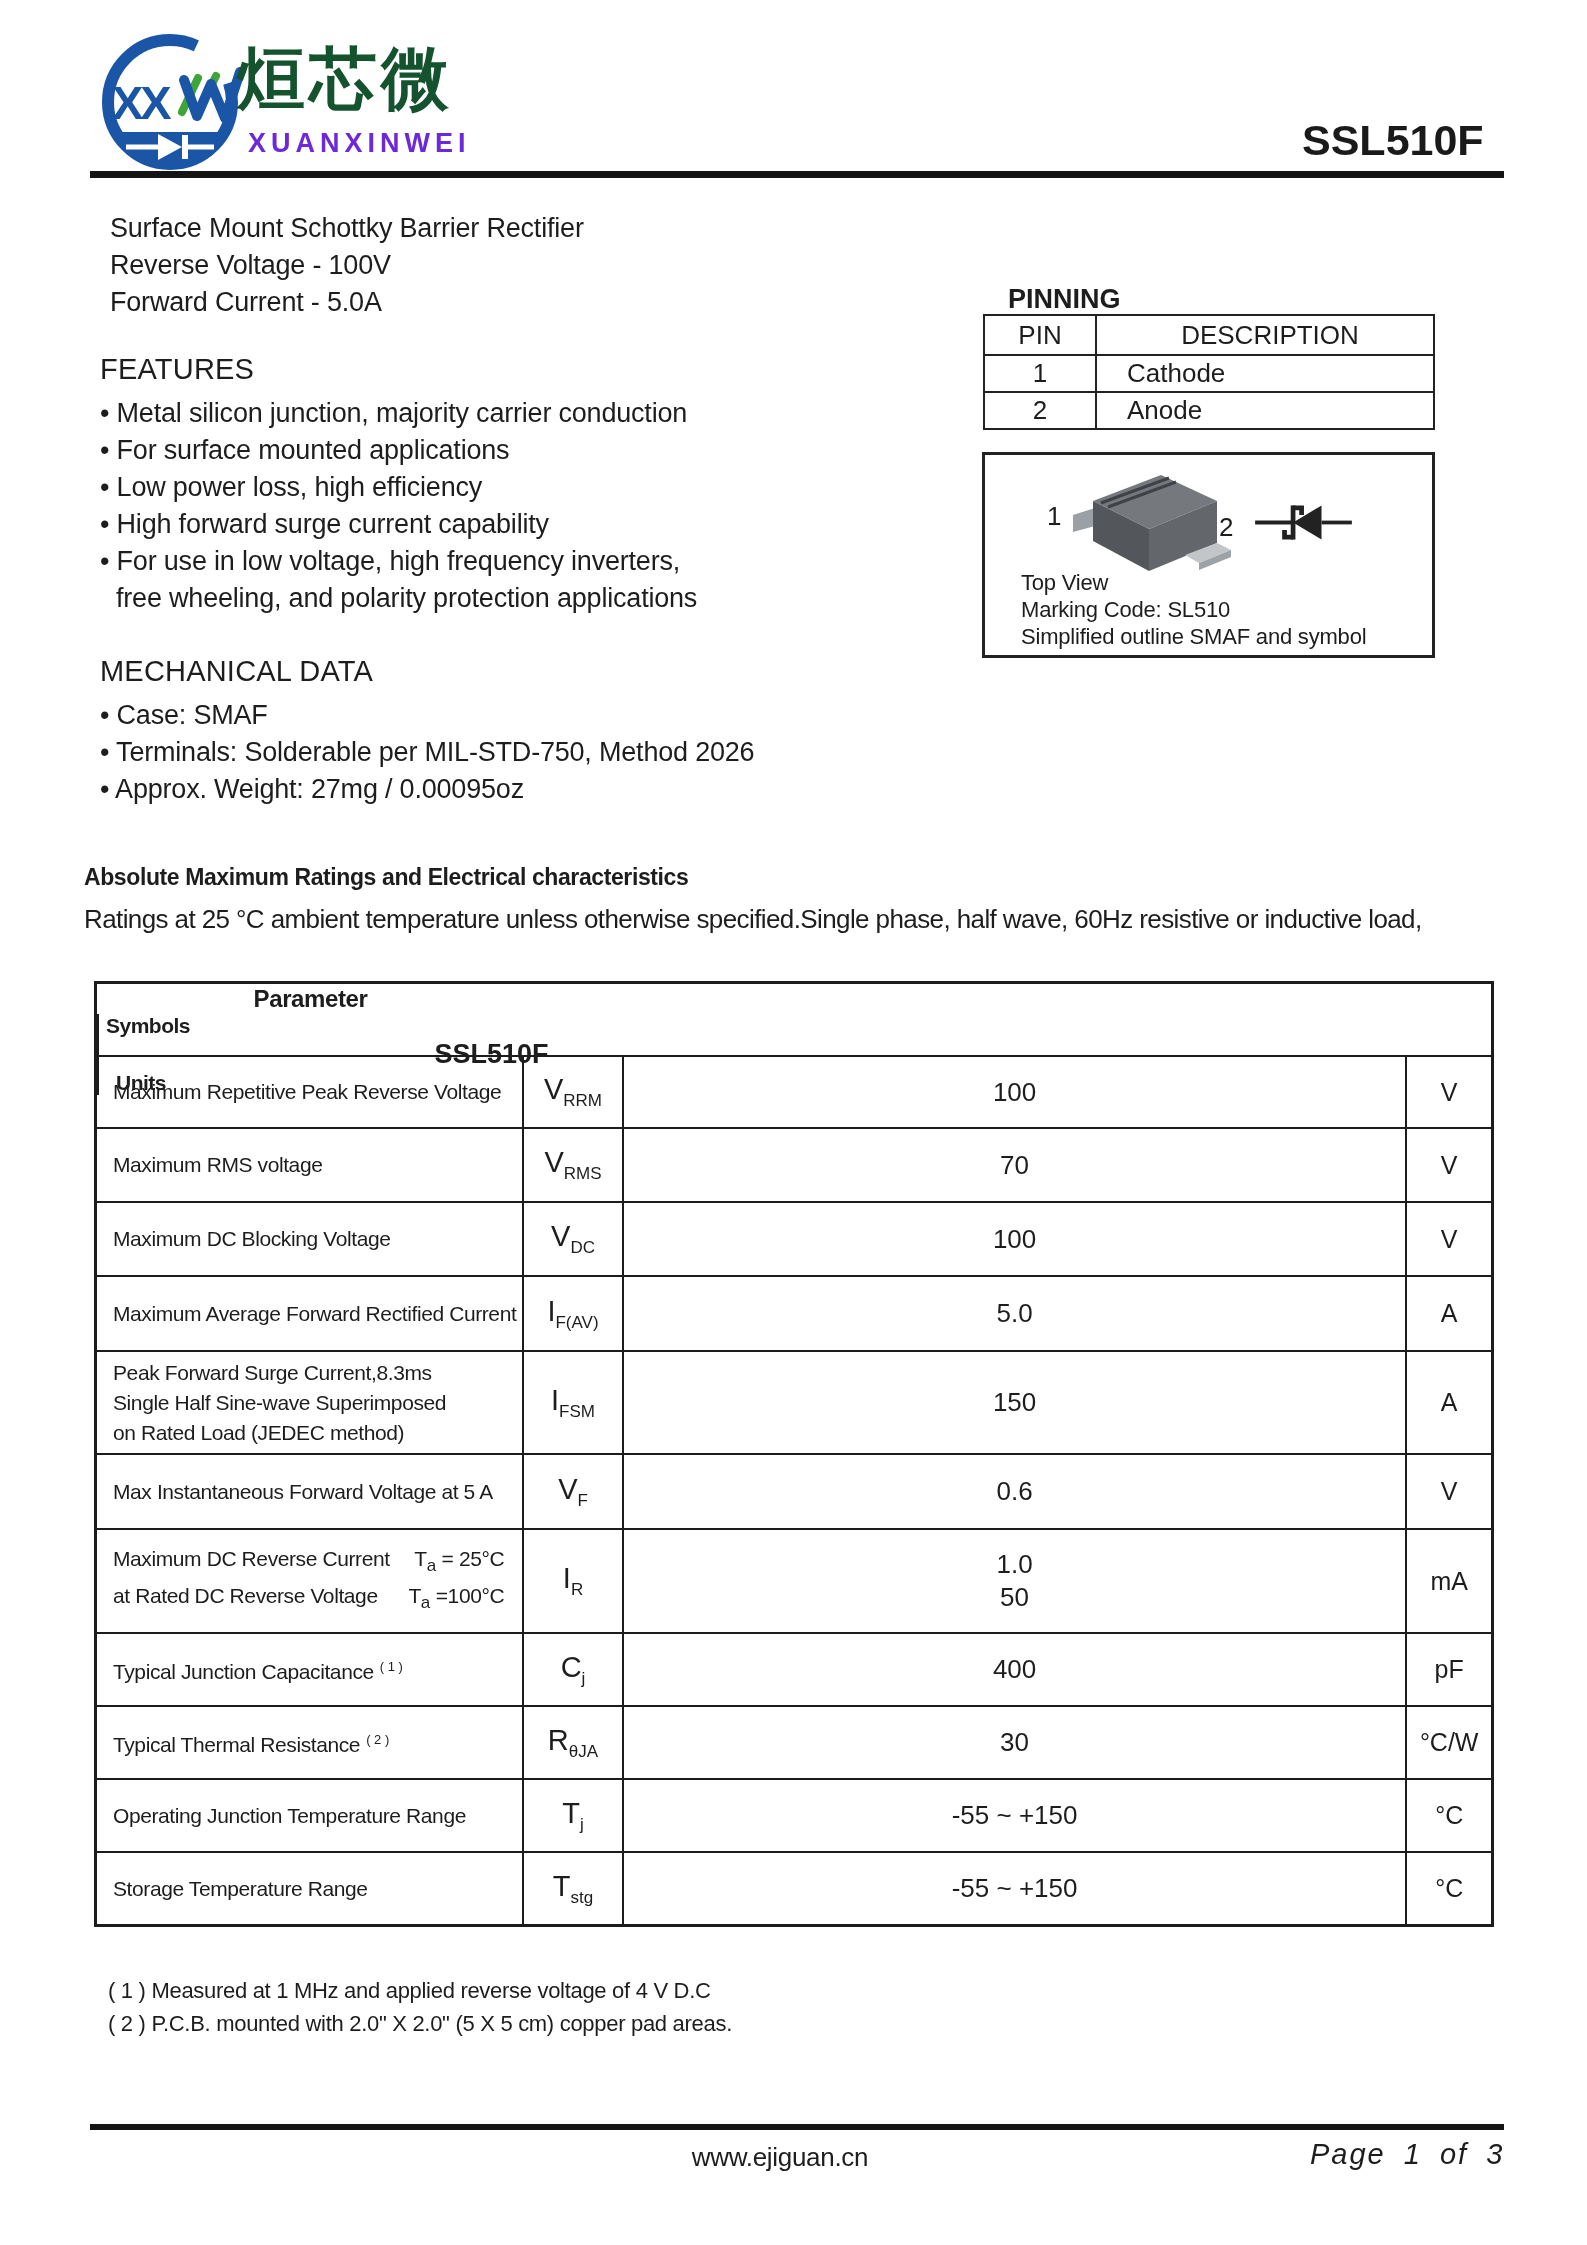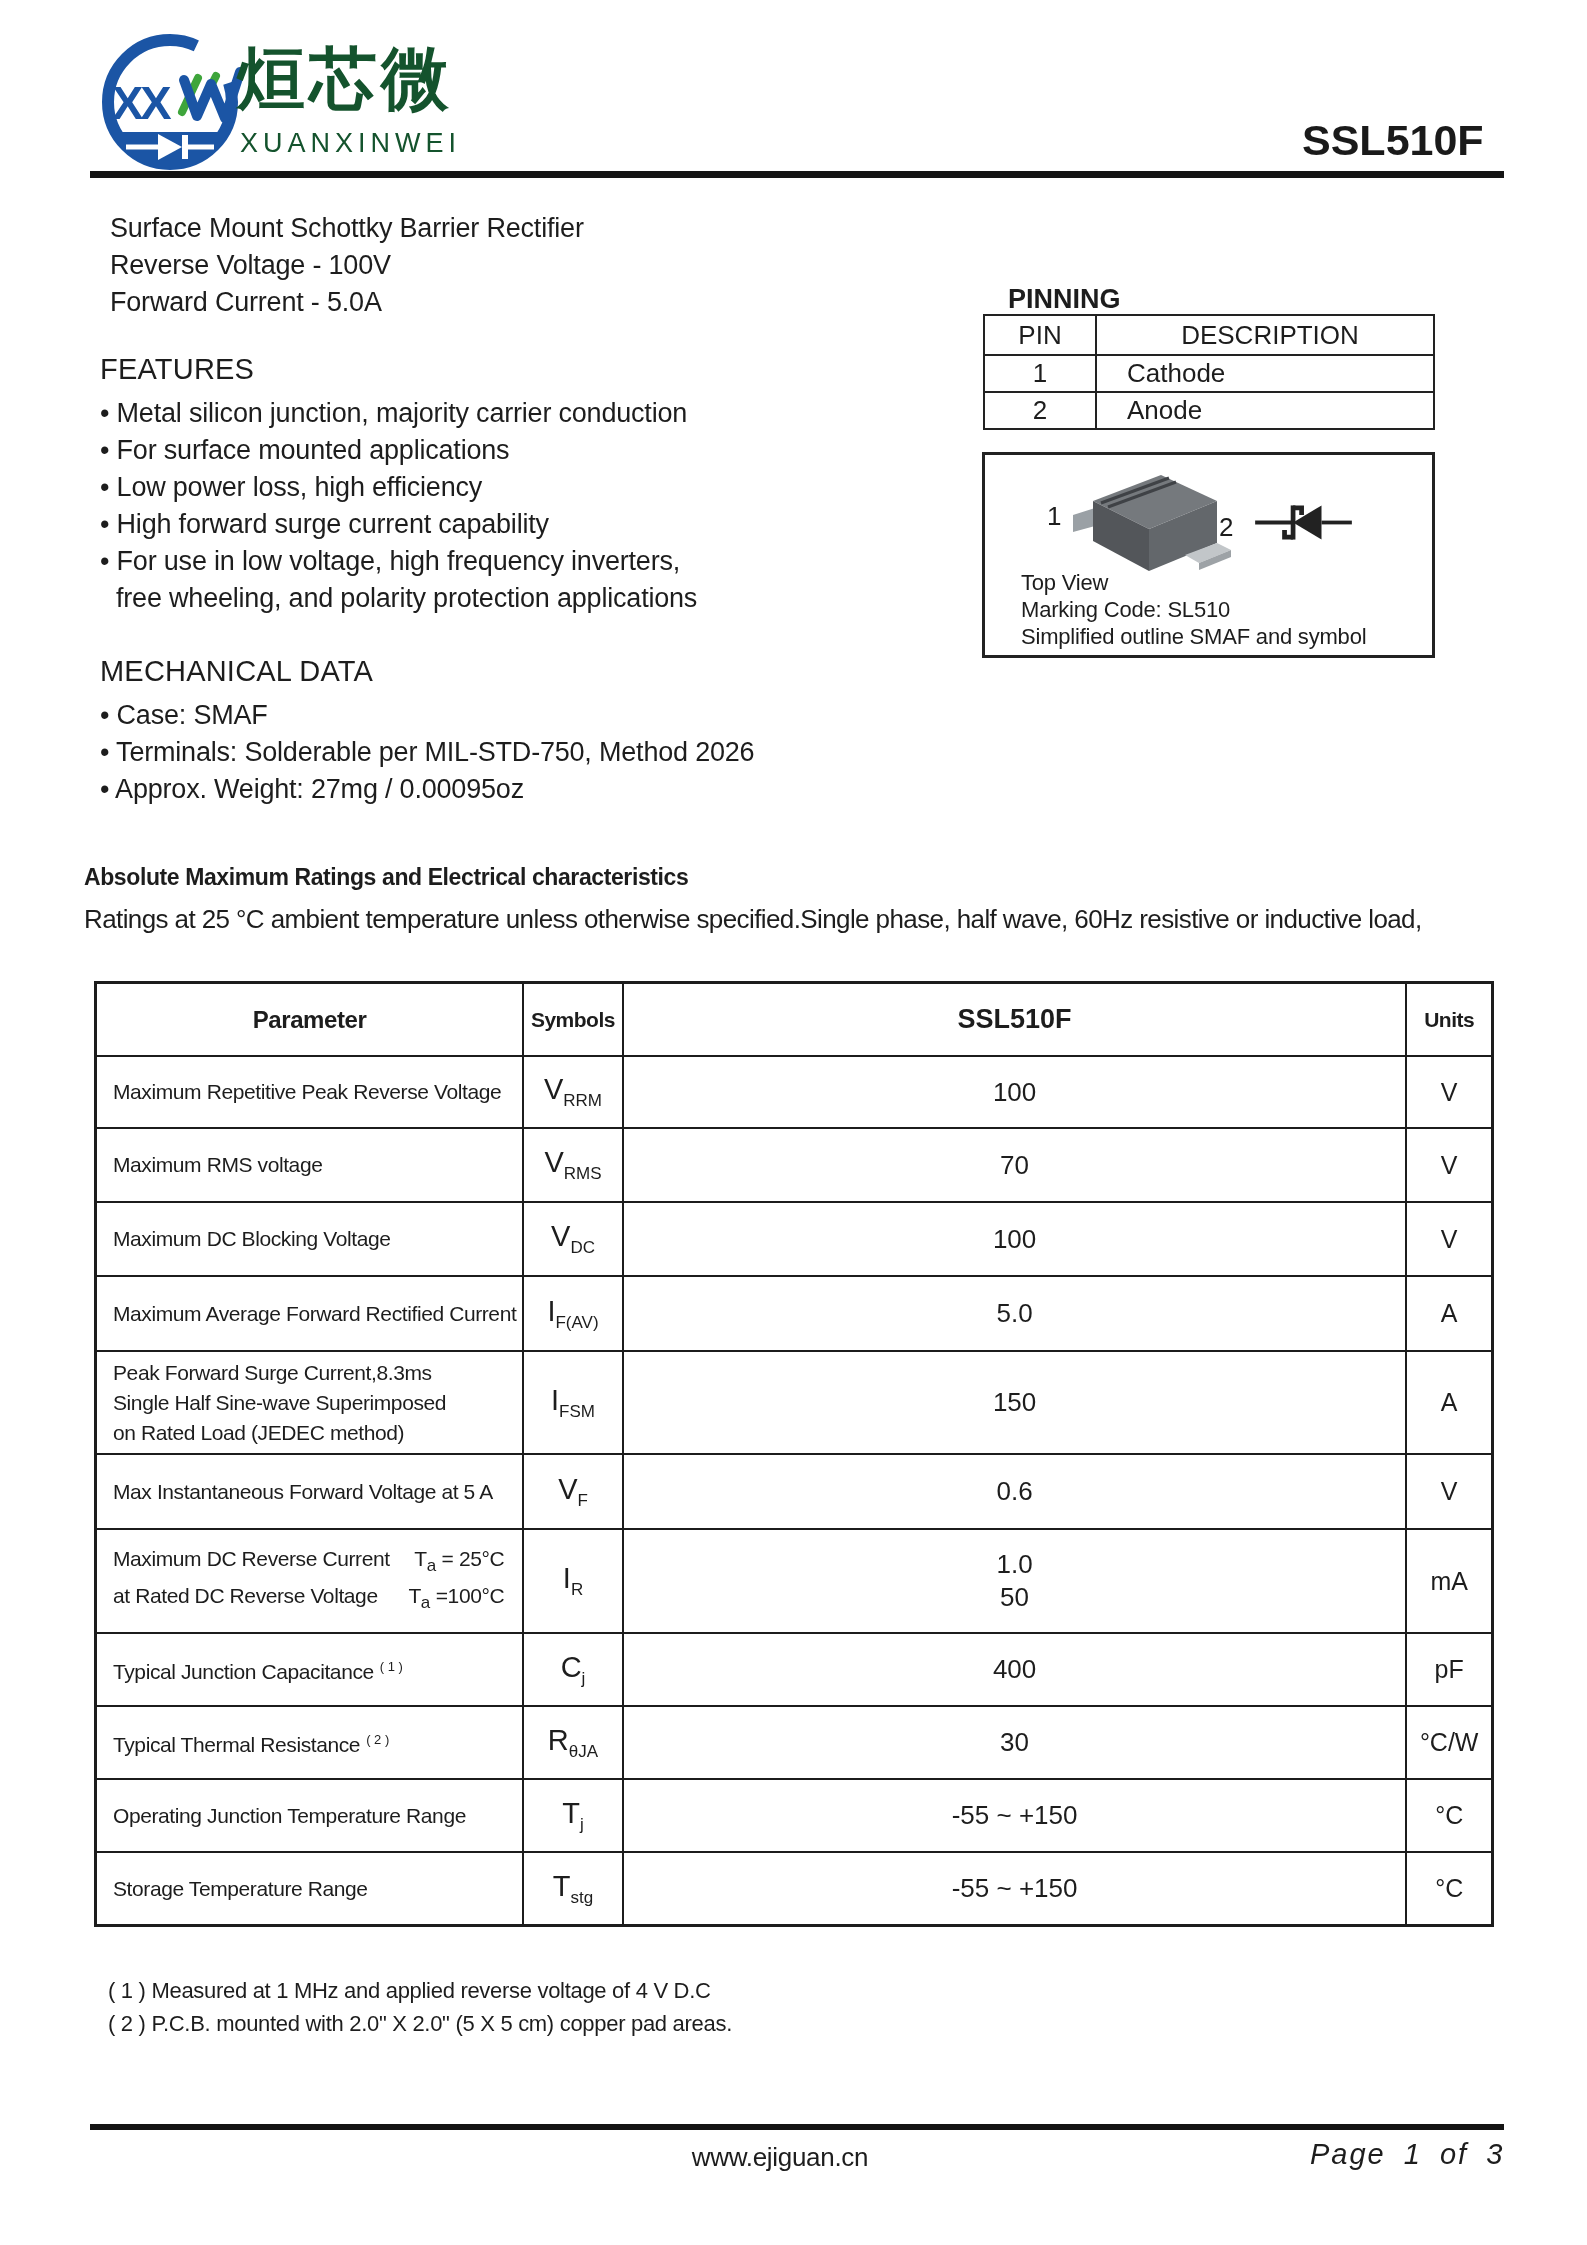--- a/index.html
+++ b/index.html
@@ -6,21 +6,21 @@
   html,body { background:#ffffff; }
   .page {
     position:relative; width:1587px; height:2245px; background:#fff;
     font-family:"Liberation Sans", sans-serif; color:#1d1d1d; overflow:hidden;
   }
   .abs { position:absolute; }
 
   
   .company-cn { left:237px; top:34px; font-size:68px; font-weight:bold; color:#14532d;
     letter-spacing:4px; font-family:"Liberation Sans", sans-serif; white-space:nowrap; }
-  .company-en { left:240px; top:128px; font-size:27px; font-weight:normal; letter-spacing:5px; color:#14532d; white-space:nowrap; }
+  .company-en { left:248px; top:128px; font-size:27px; font-weight:bold; letter-spacing:5px; color:#6d28d9; white-space:nowrap; }
   .part-number { left:1302px; top:116px; font-size:43px; font-weight:bold; color:#1a1a1a; }
   .top-rule { left:90px; top:171px; width:1414px; height:7px; background:#141414; }
 
   
   .summary { left:110px; top:210px; font-size:27px; letter-spacing:-0.2px; line-height:37px; white-space:nowrap; }
 
   
   .pinning-title { left:1008px; top:284px; font-size:27px; font-weight:bold; }
   .pin-table { left:983px; top:314px; width:452px; border:2px solid #222; }
   .pin-row { display:flex; height:37px; border-top:2px solid #222; align-items:center; }
@@ -45,21 +45,21 @@
   .pkg-sym { left:266px; top:40px; }
   .pkg-cap { left:36px; top:114px; font-size:22px; line-height:27px; letter-spacing:-0.2px; white-space:nowrap; }
 
   
   .ratings-title { left:84px; top:864px; font-size:23px; font-weight:bold; letter-spacing:-0.4px; white-space:nowrap; }
   .ratings-note { left:84px; top:905px; font-size:26px; letter-spacing:-0.6px; line-height:28px; white-space:nowrap; }
 
   
   .dtable { left:94px; top:981px; width:1400px; border:3px solid #1c1c1c; }
   .trow { display:flex; border-top:2px solid #1c1c1c; }
-  .trow:first-child { border-top:none; }
+  .trow:first-child { border-top:none;flex-direction:column; }
   .cell { display:flex; align-items:center; justify-content:center; }
   .c-param { width:427px; padding-left:16px; flex-direction:column; align-items:flex-start; justify-content:center;
              font-size:21px; letter-spacing:-0.4px; line-height:30px; white-space:nowrap; }
   .c-sym  { width:100px; border-left:2px solid #1c1c1c; font-size:29px; }
   .c-val  { width:787px; border-left:2px solid #1c1c1c; font-size:26px; flex-direction:column; line-height:33px; }
   .c-unit { width:86px;  border-left:2px solid #1c1c1c; font-size:25px; }
   .h-param { font-size:24px; font-weight:bold; justify-content:center; align-items:center; padding-left:0; }
   .h-sym { font-size:21px; font-weight:bold; letter-spacing:-0.5px; }
   .h-val { font-size:27px; font-weight:bold; }
   .h-unit { font-size:21px; font-weight:bold; letter-spacing:-0.5px; }

